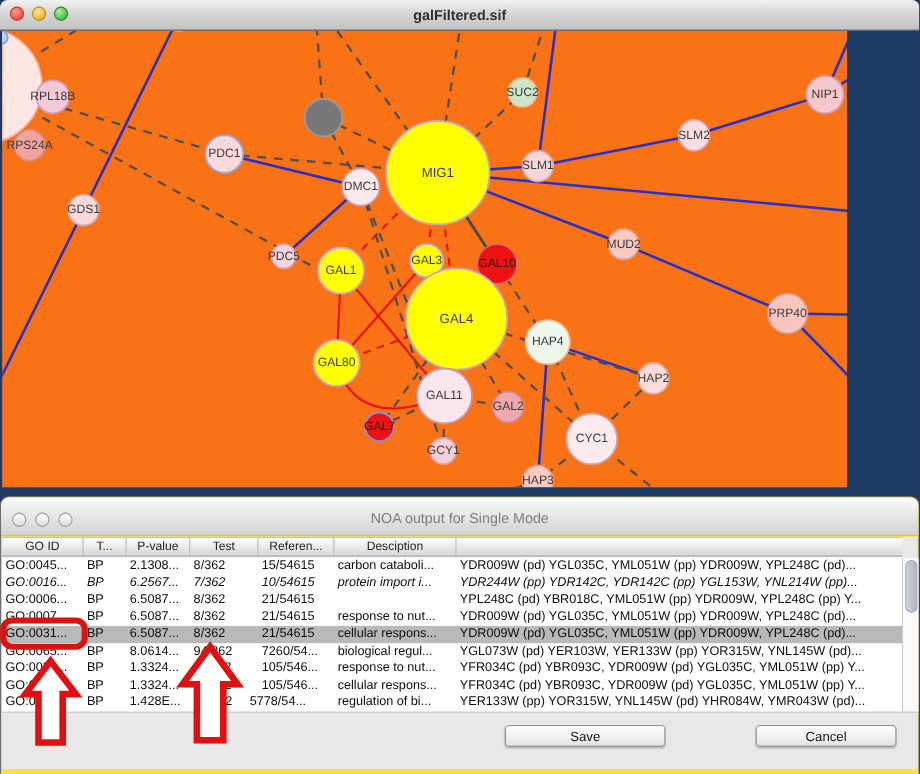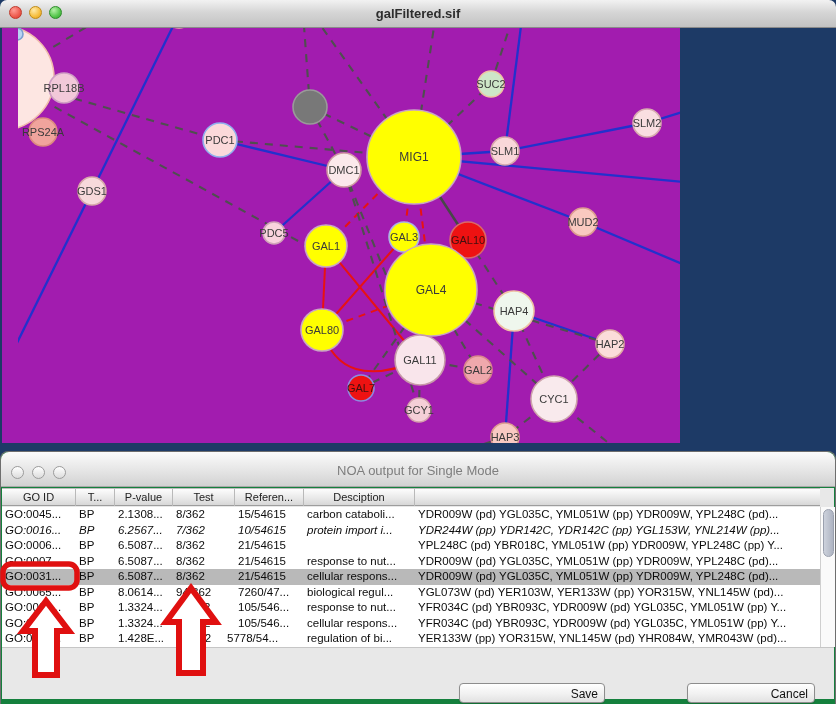--- a/index.html
+++ b/index.html
@@ -11,24 +11,24 @@
               border-radius:7px 7px 0 0;}
   .titlebar{position:absolute;left:0;top:0;width:836px;height:28px;
             background:linear-gradient(#f2f2f2,#d6d6d6 45%,#c2c2c2);
             border-bottom:1px solid #8a8a8a;border-radius:7px 7px 0 0;}
   .tl{position:absolute;top:6px;width:13px;height:13px;border-radius:50%;}
   .tl.red{left:9px;background:radial-gradient(circle at 35% 30%,#ff9d94,#ee5a4e 60%,#d43b2f);border:1px solid #c0392b;}
   .tl.yellow{left:29px;background:radial-gradient(circle at 35% 30%,#ffe9a8,#f6bd3c 60%,#de9c1e);border:1px solid #c08b16;}
   .tl.green{left:49px;background:radial-gradient(circle at 35% 30%,#b6f0a8,#55c64c 60%,#2f9e2c);border:1px solid #2d8c2a;}
   .titlebar .title{position:absolute;left:0;right:0;top:0;height:28px;line-height:28px;
                    text-align:center;font-size:13px;font-weight:bold;color:#2e2e2e;}
-  .net-canvas{position:absolute;left:2px;top:28px;width:678px;height:415px;background:#a21caf;overflow:hidden;padding-left:16px;}
+  .net-canvas{position:absolute;left:2px;top:28px;width:768px;height:415px;background:#f97316;overflow:hidden;}
   .net-canvas svg{display:block;}
   
-  .noa-window{position:absolute;left:0;top:451px;width:836px;height:253px;background:#15803d;
+  .noa-window{position:absolute;left:0;top:451px;width:836px;height:253px;background:#fde047;
               border:1px solid #6e6e6e;border-bottom:none;border-radius:8px 8px 0 0;}
   .noa-titlebar{position:absolute;left:0;top:0;width:834px;height:35px;
                 background:linear-gradient(#fbfbfb,#e3e3e3 60%,#d2d2d2);
                 border-bottom:1px solid #a8a8a8;border-radius:8px 8px 0 0;}
   .noa-titlebar .title{position:absolute;left:0;right:0;top:0;height:35px;line-height:38px;
                        text-align:center;font-size:13px;color:#7e7e7e;}
   .tl-hollow{position:absolute;top:14px;width:13px;height:13px;border-radius:50%;
              background:linear-gradient(#ffffff,#dcdcdc);border:1.5px solid #9b9b9b;}
   .tl-hollow.h1{left:10px;} .tl-hollow.h2{left:31px;} .tl-hollow.h3{left:52px;}
   
@@ -44,22 +44,22 @@
   .td{position:absolute;top:0;height:15.5px;line-height:15.5px;font-size:11.5px;color:#0c0c0c;
       overflow:hidden;white-space:nowrap;padding-left:3px;}
   .tbl-below{position:absolute;left:0;top:159px;width:832px;height:52px;background:#e8e8e8;border-top:1px solid #c6c6c6;}
   
   .vscroll{position:absolute;left:818px;top:19px;width:15px;height:140px;background:#fafafa;border-left:1px solid #cfcfcf;}
   .vthumb{position:absolute;left:2px;top:2px;width:11px;height:48px;border-radius:6px;
           background:linear-gradient(90deg,#cdd2dc,#aeb4c2);border:1px solid #9aa0ae;}
   
   .btn{position:absolute;height:20px;border:1px solid #8d8d8d;border-radius:4px;
        background:linear-gradient(#ffffff,#f1f1f1 55%,#e2e2e2);
-       font-size:12px;color:#111;text-align:right;line-height:19px;
-       box-shadow:0 1px 1px rgba(0,0,0,.15);margin-top:24px;}
+       font-size:12px;color:#111;text-align:center;line-height:19px;
+       box-shadow:0 1px 1px rgba(0,0,0,.15);}
   
   .annot{position:absolute;left:0;top:0;width:836px;height:704px;pointer-events:none;}
 </style>
 </head>
 <body>
 
 <div class="stage">
 
   <div class="net-window">
     <div class="titlebar">
@@ -252,21 +252,21 @@
             <div class="td" style="left: 171px; width: 62px;">8/362</div>
             <div class="td" style="left: 233px; width: 69px;">21/54615</div>
             <div class="td" style="left: 302px; width: 111px;">cellular respons...</div>
             <div class="td" style="left: 413px; width: 405px;">YDR009W (pd) YGL035C, YML051W (pp) YDR009W, YPL248C (pd)...</div>
           </div>
           <div class="tr" style="top: 77.5px;">
             <div class="td" style="left: 0px; width: 74px;">GO:0065...</div>
             <div class="td" style="left: 74px; width: 39px;">BP</div>
             <div class="td" style="left: 113px; width: 58px;">8.0614...</div>
             <div class="td" style="left: 171px; width: 62px;">94/362</div>
-            <div class="td" style="left: 233px; width: 69px;">7260/47...</div>
+            <div class="td" style="left: 233px; width: 69px;">7260/54...</div>
             <div class="td" style="left: 302px; width: 111px;">biological regul...</div>
             <div class="td" style="left: 413px; width: 405px;">YGL073W (pd) YER103W, YER133W (pp) YOR315W, YNL145W (pd)...</div>
           </div>
           <div class="tr" style="top: 93px;">
             <div class="td" style="left: 0px; width: 74px;">GO:0031...</div>
             <div class="td" style="left: 74px; width: 39px;">BP</div>
             <div class="td" style="left: 113px; width: 58px;">1.3324...</div>
             <div class="td" style="left: 171px; width: 62px;">11/362</div>
             <div class="td" style="left: 233px; width: 69px;">105/546...</div>
             <div class="td" style="left: 302px; width: 111px;">response to nut...</div>

